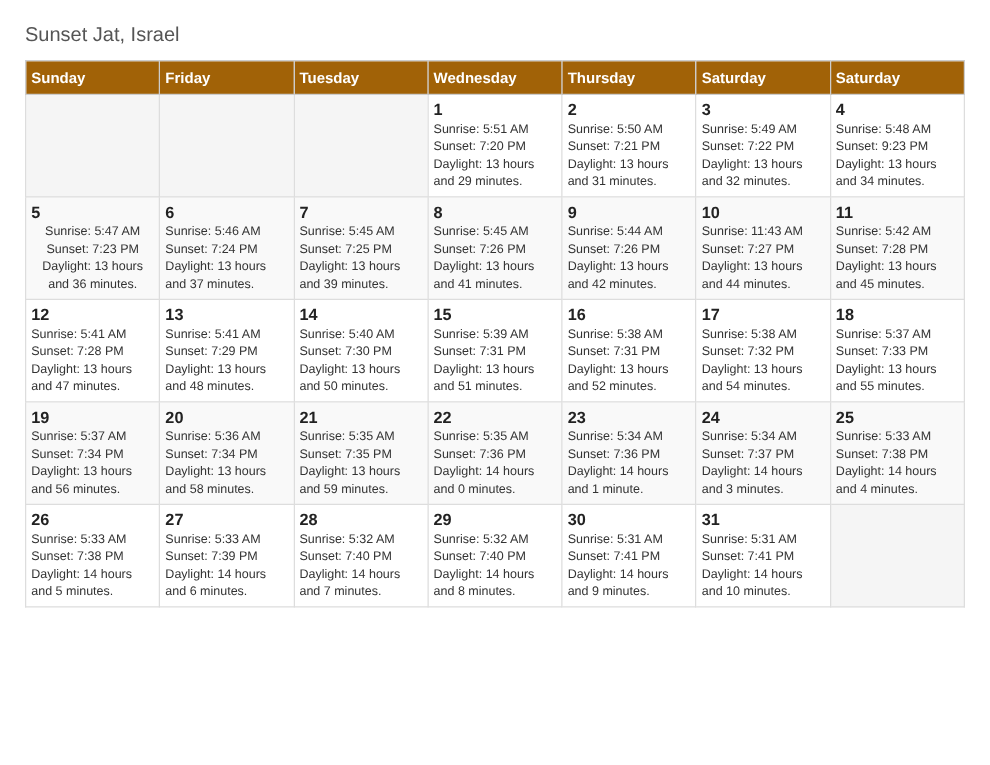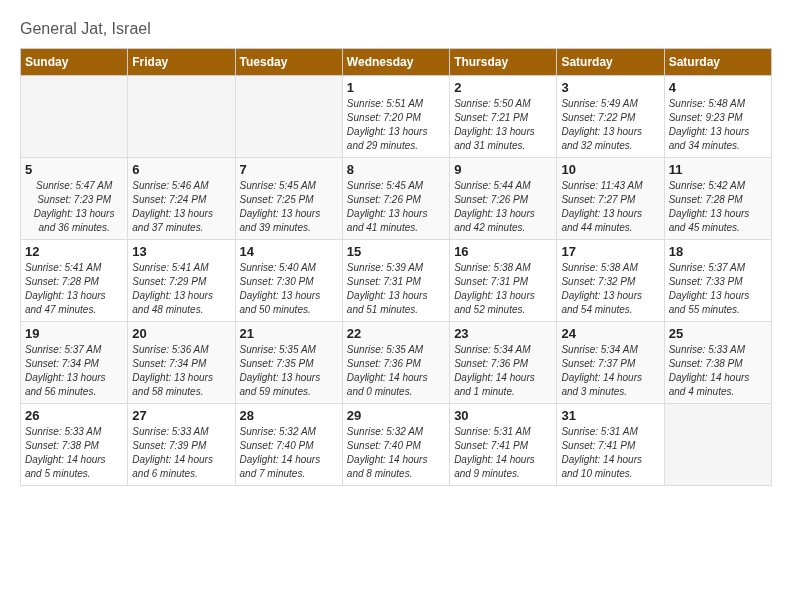--- a/index.html
+++ b/index.html
@@ -74,32 +74,31 @@
     .day-num {
       font-weight: bold;
       font-size: 13px;
       margin-bottom: 2px;
       color: #222;
     }
     .day-info {
       font-size: 10px;
       color: #333;
       line-height: 1.4;
-      font-style: italic;
     }
     .empty-cell {
       background: #f5f5f5 !important;
     }
   </style>
 </head>
 <body>
 
 <div class="header-area">
   <div class="title-area">
-    <div class="location-title">General Jat, Israel</div>
+    <div class="location-title">Sunset Jat, Israel</div>
   </div>
 </div>
 
 <table>
   <thead>
     <tr id="header-row">
     <th>Sunday</th>
         <th>Friday</th>
         <th>Tuesday</th>
         <th>Wednesday</th>

